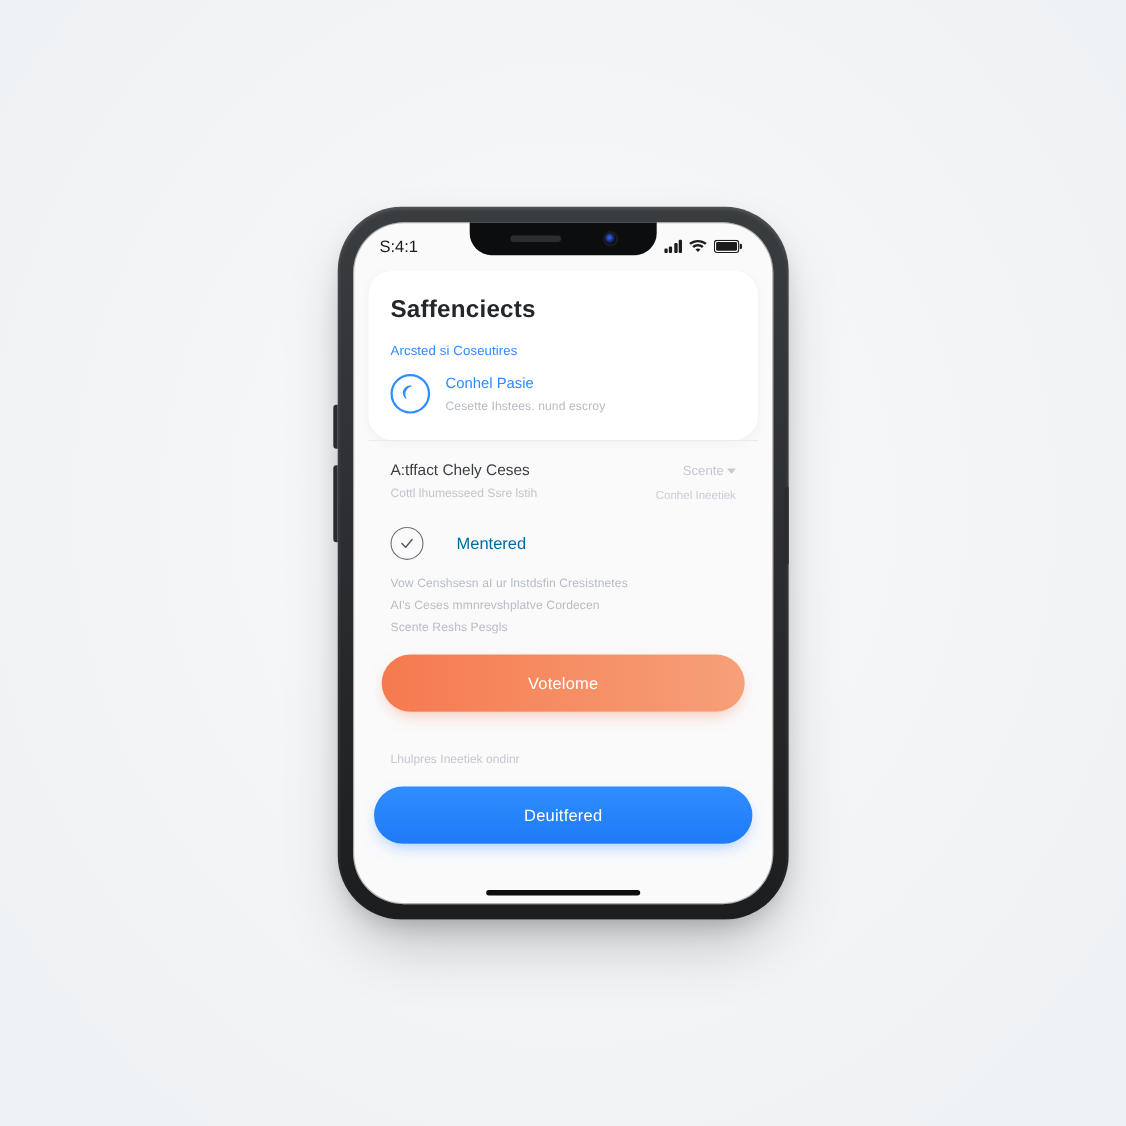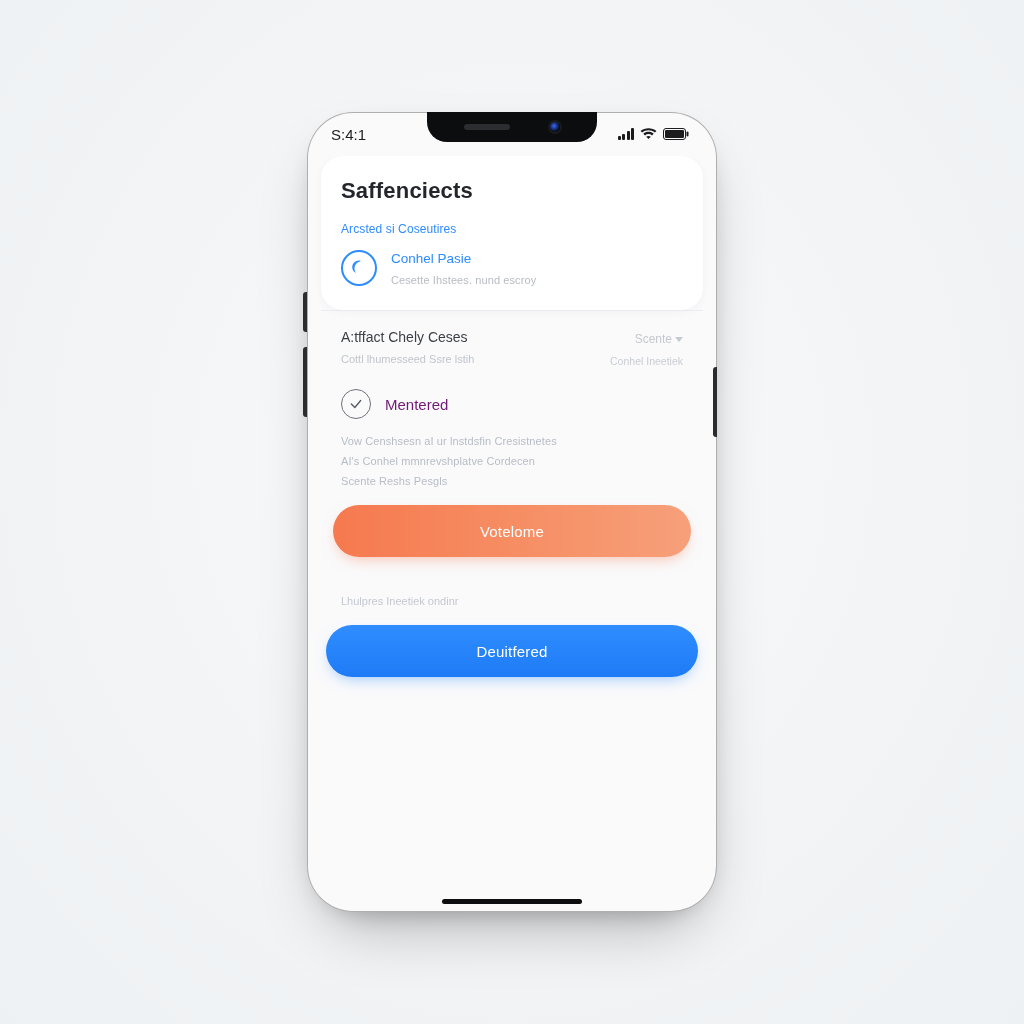--- a/index.html
+++ b/index.html
@@ -8,23 +8,24 @@
     background: radial-gradient(ellipse at 50% 45%, #fbfcfd 0%, #f3f5f7 45%, #eef1f3 100%);
     font-family: -apple-system, "Helvetica Neue", Arial, sans-serif;
     display: flex;
     align-items: center;
     justify-content: center;
   }
 
   
   .phone {
     width: 410px;
-    height: 800px;
+    height: 648px;
     border-radius: 58px;
     background: linear-gradient(180deg,#3a3d40,#1b1d1f);
+    padding: 14px;
     box-shadow:
       0 30px 60px -15px rgba(0,0,0,0.25),
       0 10px 25px -10px rgba(0,0,0,0.25),
       inset 0 2px 4px rgba(255,255,255,0.15);
     position: relative;
   }
   .phone::before{ 
     content:"";
     position:absolute; left:-4px; top:180px; width:4px; height:40px;
     background:#2a2c2e; border-radius:3px 0 0 3px;
@@ -134,21 +135,21 @@
     display:flex; align-items:center; gap:14px;
     padding:18px 20px 2px 20px;
   }
   .circle-outline{
     width:30px; height:30px; border-radius:50%;
     border:1.5px solid #6d7178;
     display:flex; align-items:center; justify-content:center;
     flex-shrink:0;
   }
   .item-title{
-    font-size:15px; color:#701a75; font-weight:500;
+    font-size:15px; color:#0369a1; font-weight:500;margin-left:16px;
   }
   .detail-lines{ padding:10px 20px 0 20px; }
   .detail-lines div{
     font-size:11px; color:#b7bdc5; margin-top:8px; letter-spacing:0.1px;
   }
   .detail-lines div:first-child{ margin-top:4px; }
 
   
   .btn{
     display:block; width:calc(100% - 24px);
@@ -251,21 +252,21 @@
       <div class="item-row">
         <span class="circle-outline">
           <svg width="14" height="14" viewBox="0 0 24 24">
             <path d="M4 12 L10 18 L20 6" fill="none" stroke="#54585e" stroke-width="2.2" stroke-linecap="round" stroke-linejoin="round"></path>
           </svg>
         </span>
         <div class="item-title">Mentered</div>
       </div>
       <div class="detail-lines">
         <div>Vow Censhsesn aI ur lnstdsfin Cresistnetes</div>
-        <div>AI's Conhel mmnrevshplatve Cordecen</div>
+        <div>AI's Ceses mmnrevshplatve Cordecen</div>
         <div>Scente Reshs Pesgls</div>
       </div>
 
       <button class="btn orange">Votelome</button>
 
       <div class="section-2">
         <div class="s2-sub">Lhulpres Ineetiek ondinr</div>
       </div>
 
       <button class="btn blue">Deuitfered</button>

